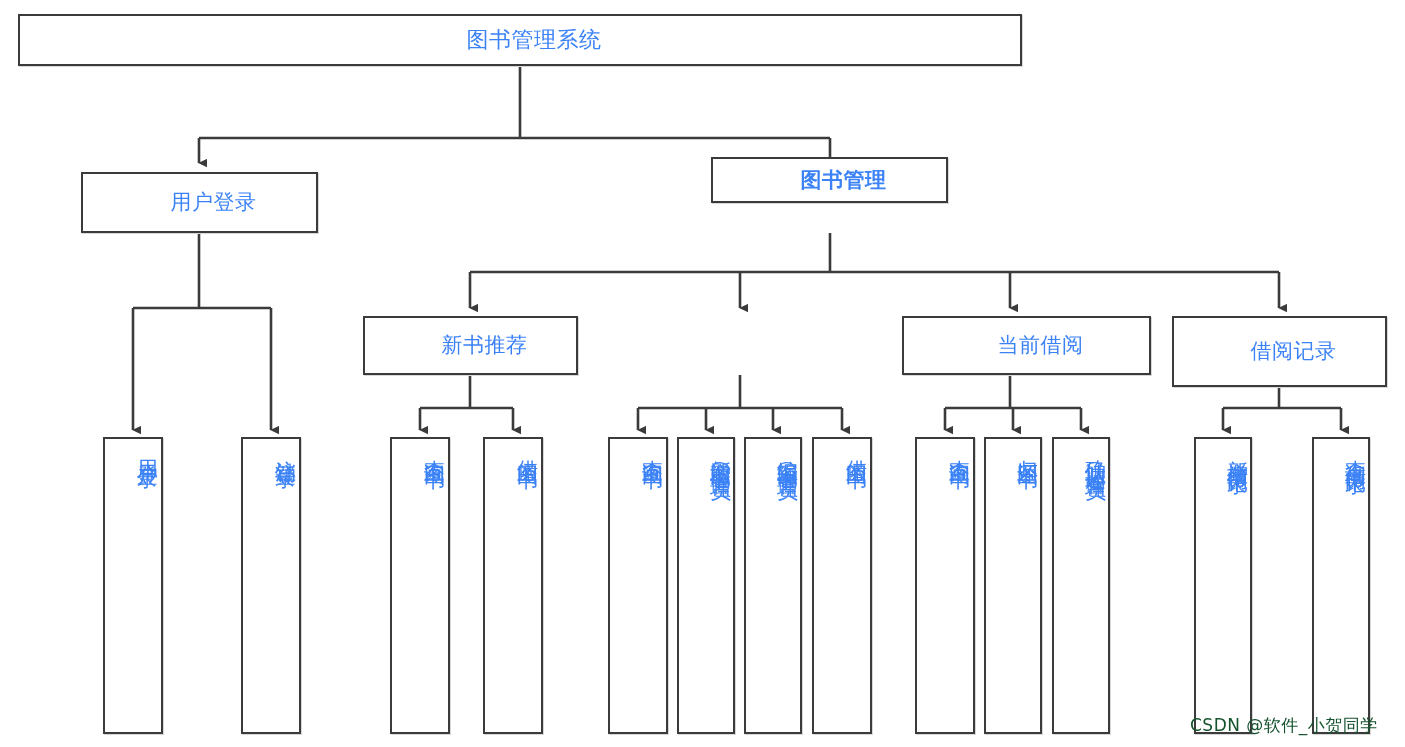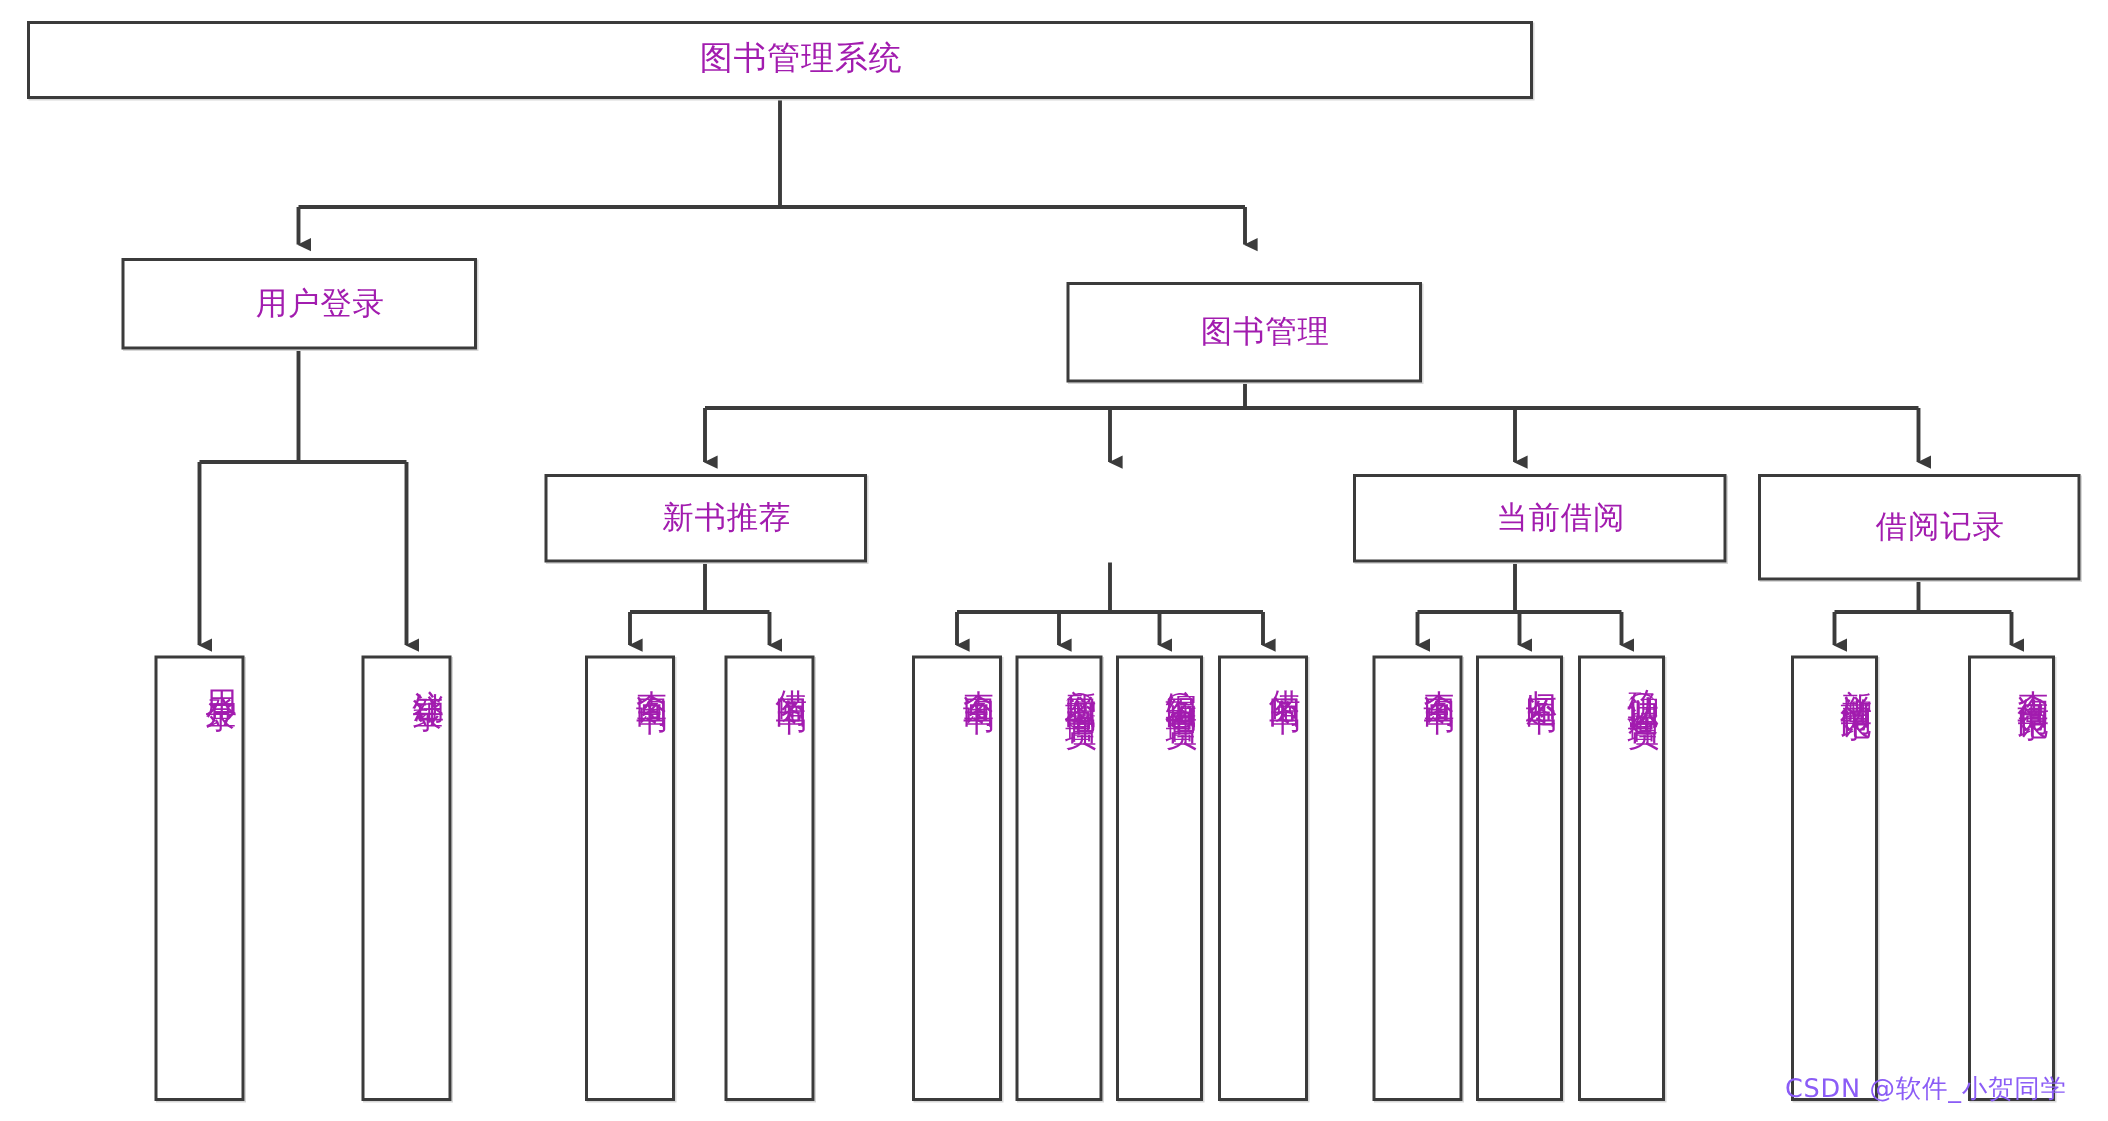--- a/index.html
+++ b/index.html
@@ -26,21 +26,21 @@
     pointer-events: none;
   }
   .node {
     position: absolute;
     box-sizing: border-box;
     border: 2px solid #3b3b3b;
     background: #ffffff;
     display: flex;
     align-items: center;
     justify-content: center;
-    color: #a21caf;
+    color: #3b82f6;
     box-shadow: 1px 1px 0 #d8d8d8;
     padding-left: 28px;
   }
   .node .lbl {
     display: block;
     text-align: center;
     line-height: 1.18;
     letter-spacing: 0.5px;
   }
   
@@ -63,21 +63,21 @@
     line-height: 1.0;
     letter-spacing: 3px;
     height: auto;
     max-height: 286px;
   }
   .watermark {
     position: absolute;
     left: 1190px;
     top: 714px;
     font-size: 17px;
-    color: #8b5cf6;
+    color: #14532d;
     white-space: nowrap;
     letter-spacing: 0.5px;
   }
 </style>
 </head>
 <body>
 
 <div id="canvas">
 
   <svg class="wires" viewBox="0 0 1405 747">
@@ -130,21 +130,21 @@
     </g>
   </svg>
 
   <div class="node h root" style="left:18px; top:14px; width:1004px; height:52px;">
     <span class="lbl">图书管理系统</span>
   </div>
 
   <div class="node h" style="left:81px; top:172px; width:237px; height:61px;">
     <span class="lbl">用户登录</span>
   </div>
-  <div class="node h" style="left:711px; top:188px; width:237px; height:67px;">
+  <div class="node h" style="left:711px; top:157px; width:237px; height:46px;font-weight:bold;">
     <span class="lbl">图书管理</span>
   </div>
 
   <div class="node h" style="left:363px; top:316px; width:215px; height:59px;">
     <span class="lbl">新书推荐</span>
   </div>
   <div class="node h" style="left:902px; top:316px; width:249px; height:59px;">
     <span class="lbl">当前借阅</span>
   </div>
   <div class="node h" style="left:1172px; top:316px; width:215px; height:71px;">

